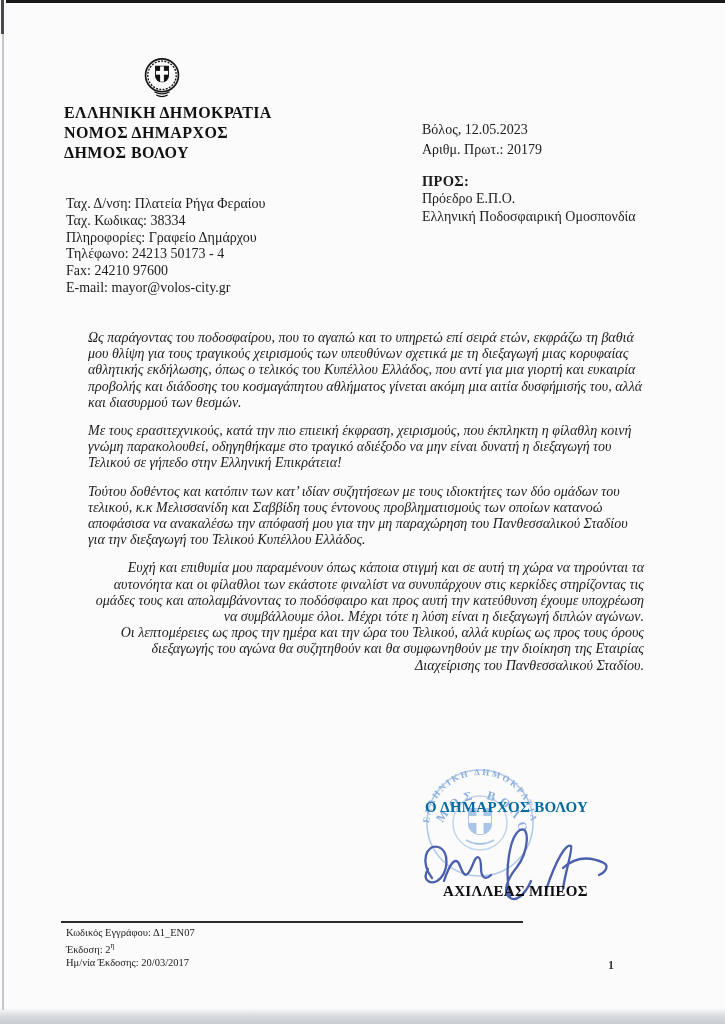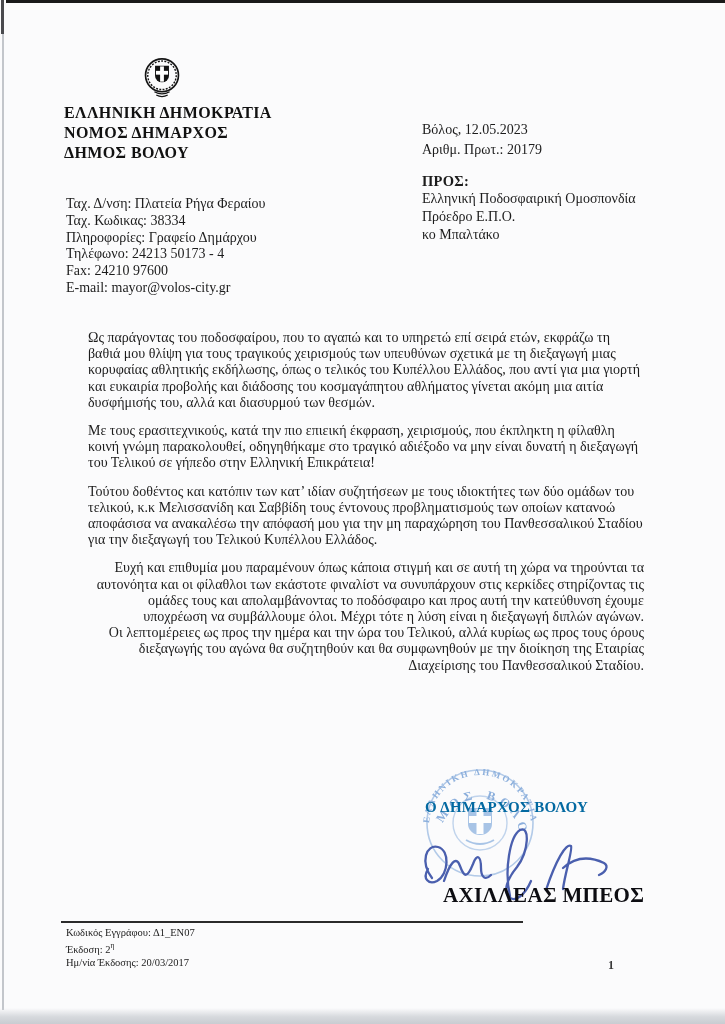--- a/index.html
+++ b/index.html
@@ -19,25 +19,25 @@
     background:linear-gradient(to bottom, rgba(205,208,212,0) 0%, #d6d9dd 55%, #c9ccd1 100%);}
   
   .org-block{top:103px;left:64px;line-height:20px;}
   .org-line{font-weight:bold;font-size:16px;letter-spacing:.4px;color:#111;}
   .meta-block{top:120px;left:422px;font-size:14px;line-height:20px;}
   .pros-block{top:172px;left:422px;font-size:14px;line-height:18px;font-family:Liberation Serif, serif;}
   .pros-label{font-weight:bold;font-size:14.5px;letter-spacing:.3px;}
   .contact-block{top:196px;left:66px;font-size:14px;line-height:16.8px;}
   
   .letter-body{top:330px;left:88px;width:556px;font-size:14px;line-height:16.2px;text-align:left;}
-  .letter-body p{margin:0 0 12px 0;}
+  .letter-body p{margin:0 0 12px 0;font-style:italic;}
   .letter-body p.no-gap{margin:0;text-align:right;}
   
   .sig-title{top:799px;left:425px;font-weight:bold;font-size:15px;letter-spacing:.3px;color:#0369a1;}
-  .sig-name{top:883px;left:443px;font-weight:bold;font-size:21px;letter-spacing:.3px;color:#0d0d12;}
+  .sig-name{top:883px;left:443px;font-weight:bold;font-size:15px;letter-spacing:.3px;color:#0d0d12;}
   .stamp{top:756px;left:413px;opacity:.88;}
   .signature-svg{top:818px;left:408px;}
   
   .footer-rule{top:921px;left:61px;width:462px;height:1.5px;background:#2b2b2b;}
   .footer-block{top:926px;left:66px;font-size:10.5px;line-height:13px;color:#222;}
   .footer-block sup{font-size:7.5px;}
   .page-mark{top:958px;left:608px;font-size:12px;font-weight:bold;color:#3a3a3a;}
 </style>
 </head>
 <body>
@@ -64,23 +64,22 @@
   <div class="org-line">ΔΗΜΟΣ ΒΟΛΟΥ</div>
 </div>
 
 <div class="abs meta-block">
   <div>Βόλος, 12.05.2023</div>
   <div>Αριθμ. Πρωτ.: 20179</div>
 </div>
 
 <div class="abs pros-block">
   <div class="pros-label">ΠΡΟΣ:</div>
+  <div>Πρόεδρο Ε.Π.Ο.</div>
   <div>Ελληνική Ποδοσφαιρική Ομοσπονδία</div>
-  <div>Πρόεδρο Ε.Π.Ο.</div>
-  <div>κο  Μπαλτάκο</div>
 </div>
 
 <div class="abs contact-block">
   <div>Ταχ. Δ/νση: Πλατεία Ρήγα Φεραίου</div>
   <div>Ταχ. Κωδικας: 38334</div>
   <div>Πληροφορίες: Γραφείο Δημάρχου</div>
   <div>Τηλέφωνο: 24213 50173 - 4</div>
   <div>Fax: 24210 97600</div>
   <div>E-mail: mayor@volos-city.gr</div>
 </div>

